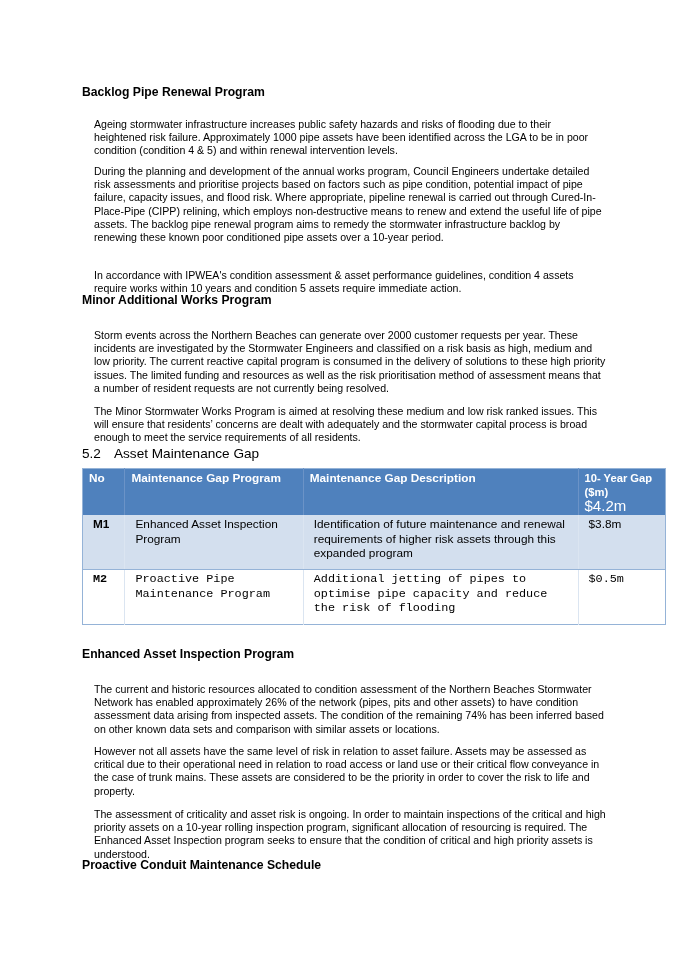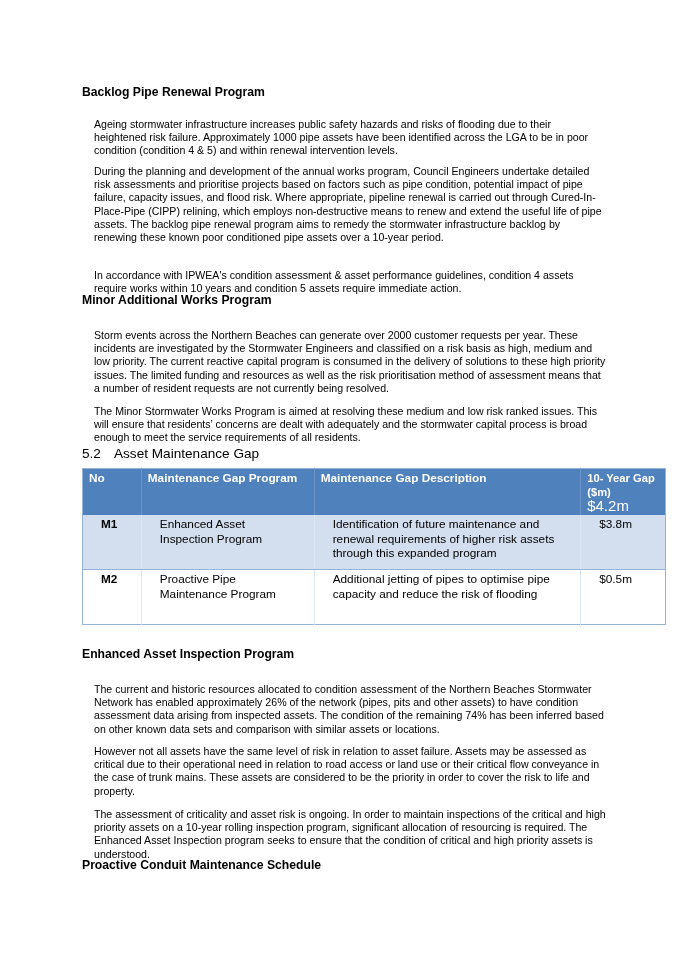--- a/index.html
+++ b/index.html
@@ -8,25 +8,25 @@
   .page { position: absolute; left: 82px; top: 0; width: 512px; }
   h3 { font-size: 12.2px; font-weight: bold; margin: 0; line-height: 15px; position: absolute; left: 0; }
   p { font-size: 10.6px; line-height: 13.2px; margin: 12px; position: absolute; left: 0; width: 512px; }
   h2 { font-size: 13.6px; font-weight: normal; margin: 0; position: absolute; left: 0; line-height: 16px; }
   h2 .num { display: inline-block; width: 32px; }
   table { position: absolute; left: 0; top: 468px; width: 584px; border-collapse: collapse;
           font-size: 11.8px; border: 1.5px solid #95b3d7; }
   th { background: #4f81bd; color: #fff; font-weight: bold; text-align: left; vertical-align: top;
        padding: 2px 6px 2px 6px; line-height: 14px; border-right: 1px solid #6b93c7; }
   th:last-child { border-right: none; }
-  td { vertical-align: top; padding: 2px 18px; line-height: 14.5px; border-right: 1px solid #dbe5f1; margin-top: 44px; }
+  td { vertical-align: top; padding: 2px 10px; line-height: 14.5px; border-right: 1px solid #dbe5f1; margin-top: 44px; }
   td:last-child { border-right: none; text-align: left; }
   tr.alt td { background: #d3dfee; }
   tr.row1 td { height: 50px; border-bottom: 1px solid #95b3d7; }
-  tr.row2 td { height: 50px; }
+  tr.row2 td { height: 50px; font-family: Liberation Mono, monospace; }
   td.no { font-weight: bold; }
   .hdr-gap-title { font-size: 11.2px; }
   .hdr-gap-total { font-weight: normal; font-size: 15px; }
 </style>
 </head>
 <body>
 
 <div class="page">
 
   <h3 style="top:85px">Backlog Pipe Renewal Program</h3>

